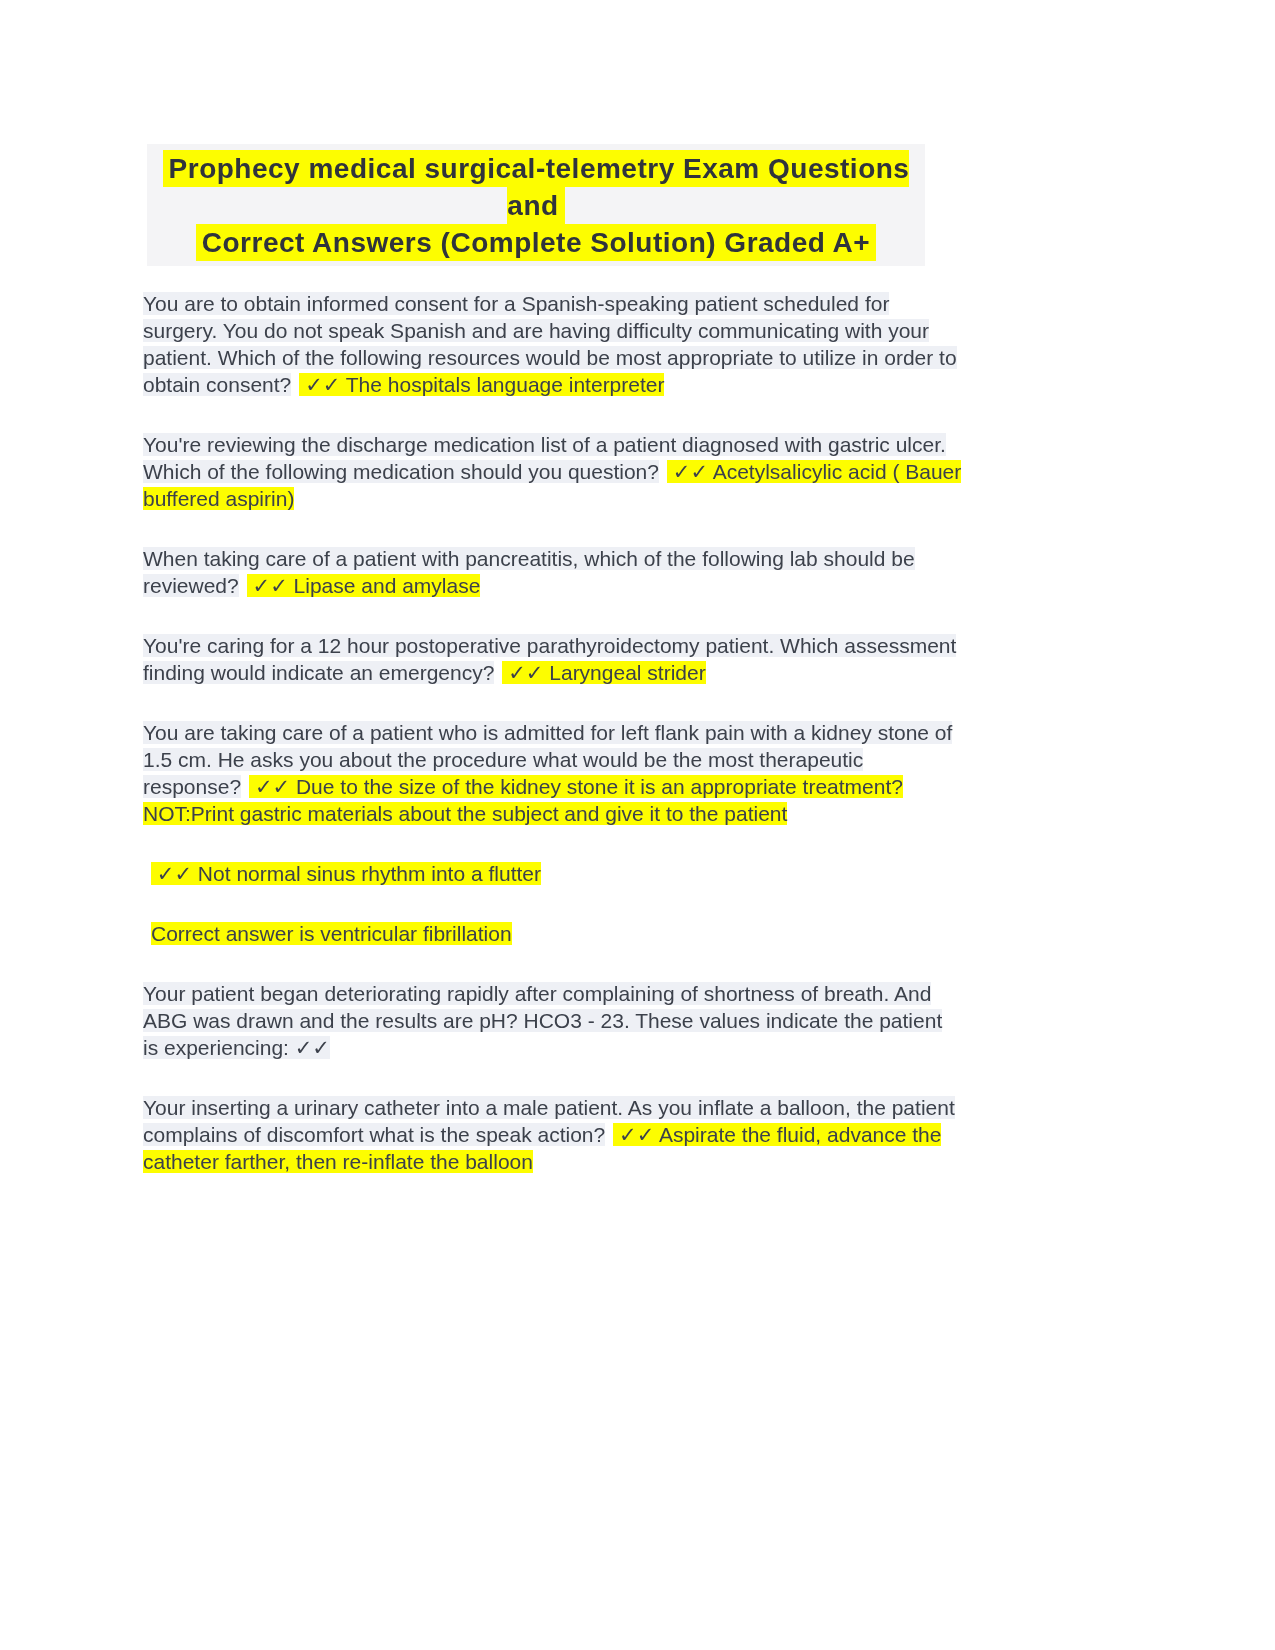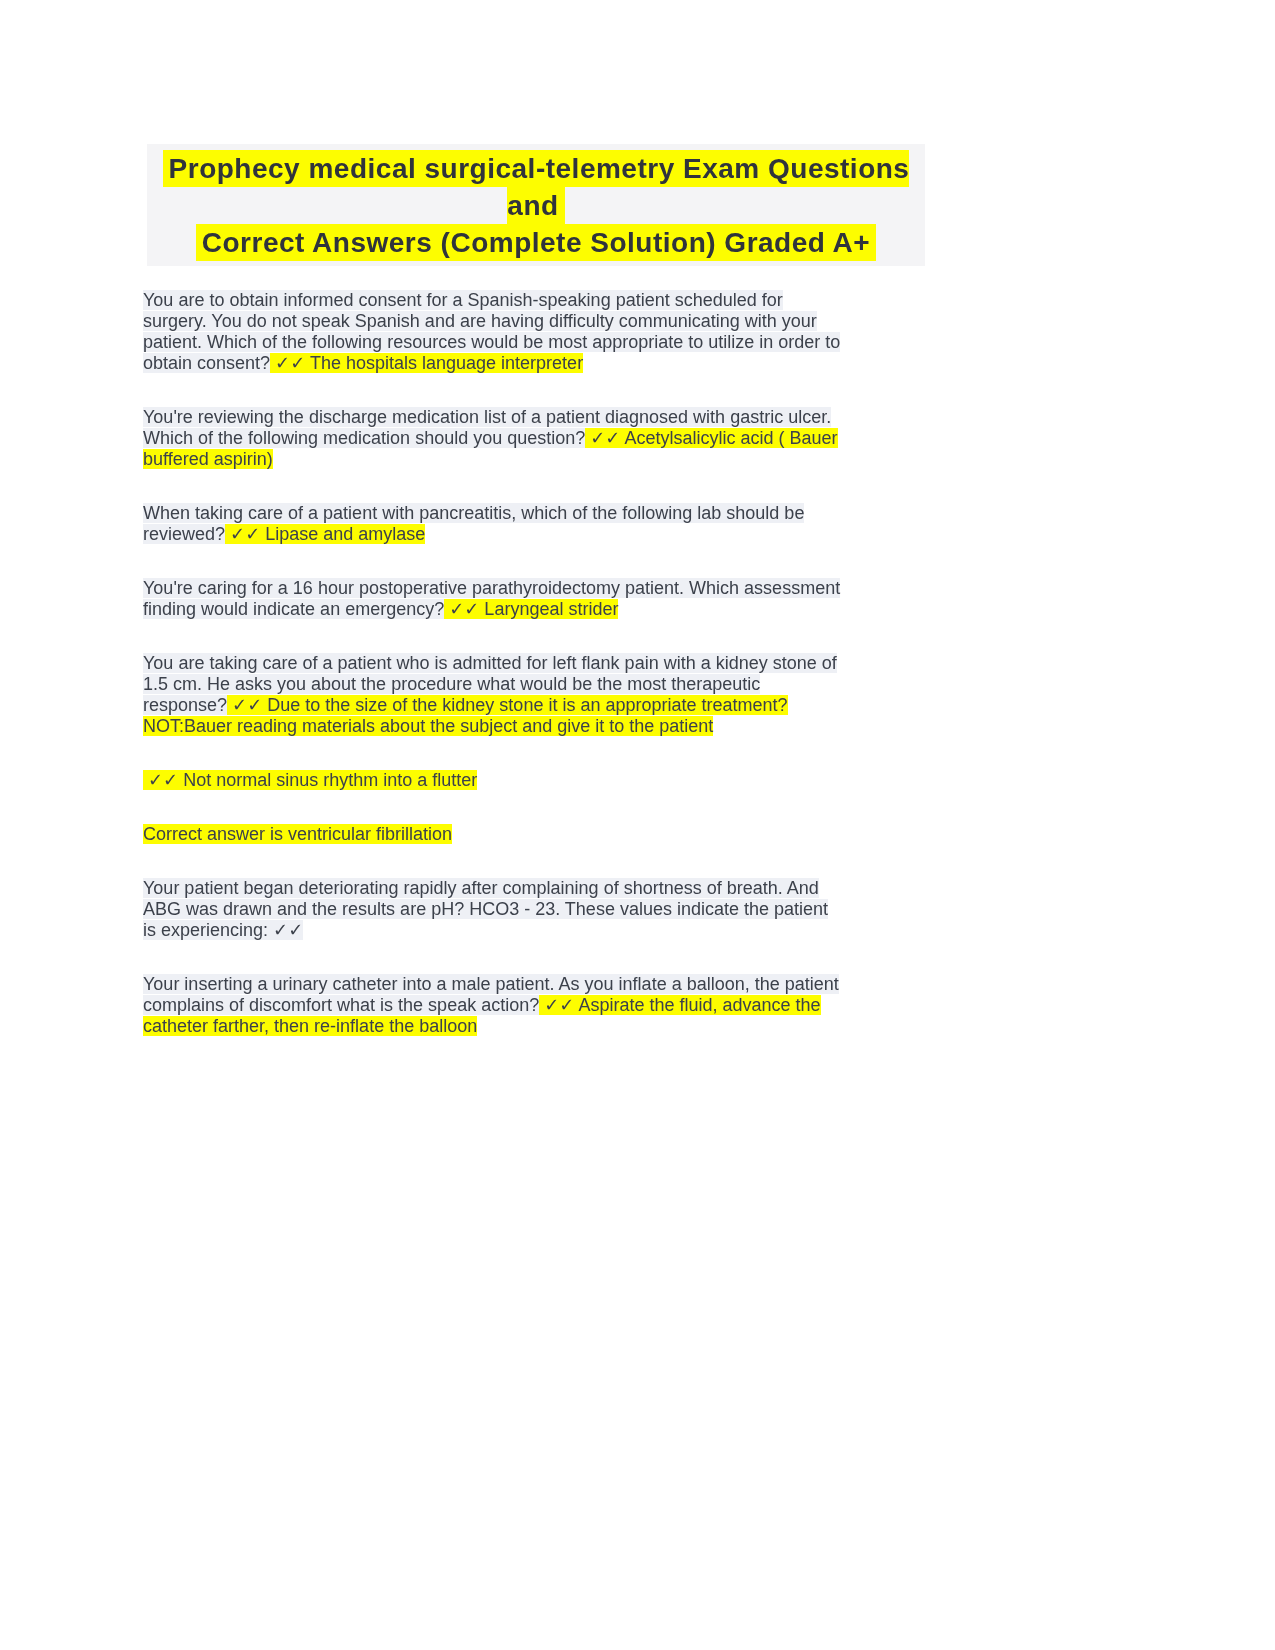--- a/index.html
+++ b/index.html
@@ -37,57 +37,58 @@
   .title-line mark {
     background: var(--highlight, #fdfd00);
     color: inherit;
     padding: 3px 6px;
   }
   .content {
     width: 990px;
   }
   .para {
     margin: 0 0 33px 0;
-    font-size: 18px;
-    line-height: 21px;
+    font-size: 21px;
+    line-height: 27px;
     color: var(--body-text, #3c414b);
     white-space: pre-wrap;
   }
   .qt {
     background: var(--question-bg, #eef0f5);
   }
   .hl {
     background: var(--highlight, #fdfd00);
     color: inherit;
+    margin-left: 8px;
   }
 </style>
 </head>
 <body>
 
 <div class="page">
   <div class="title-block">
     <div class="title-line"><mark>Prophecy medical surgical-telemetry Exam Questions and</mark></div>
     <div class="title-line"><mark>Correct Answers (Complete Solution) Graded A+</mark></div>
   </div>
   <div class="content">
       <p class="para"><span class="qt">You are to obtain informed consent for a Spanish-speaking patient scheduled for
 surgery. You do not speak Spanish and are having difficulty communicating with your
 patient. Which of the following resources would be most appropriate to utilize in order to
 obtain consent?</span><mark class="hl"> ✓✓ The hospitals language interpreter</mark></p>
       <p class="para"><span class="qt">You're reviewing the discharge medication list of a patient diagnosed with gastric ulcer.
 Which of the following medication should you question?</span><mark class="hl"> ✓✓ Acetylsalicylic acid ( Bauer
 buffered aspirin)</mark></p>
       <p class="para"><span class="qt">When taking care of a patient with pancreatitis, which of the following lab should be
 reviewed?</span><mark class="hl"> ✓✓ Lipase and amylase</mark></p>
-      <p class="para"><span class="qt">You're caring for a 16 hour postoperative parathyroidectomy patient. Which assessment
+      <p class="para"><span class="qt">You're caring for a 12 hour postoperative parathyroidectomy patient. Which assessment
 finding would indicate an emergency?</span><mark class="hl"> ✓✓ Laryngeal strider</mark></p>
       <p class="para"><span class="qt">You are taking care of a patient who is admitted for left flank pain with a kidney stone of
 1.5 cm. He asks you about the procedure what would be the most therapeutic
 response?</span><mark class="hl"> ✓✓ Due to the size of the kidney stone it is an appropriate treatment?
-NOT:Bauer reading materials about the subject and give it to the patient</mark></p>
+NOT:Print gastric materials about the subject and give it to the patient</mark></p>
       <p class="para"><mark class="hl"> ✓✓ Not normal sinus rhythm into a flutter</mark></p>
       <p class="para"><mark class="hl">Correct answer is ventricular fibrillation</mark></p>
       <p class="para"><span class="qt">Your patient began deteriorating rapidly after complaining of shortness of breath. And
 ABG was drawn and the results are pH? HCO3 - 23. These values indicate the patient
 is experiencing: ✓✓</span></p>
       <p class="para"><span class="qt">Your inserting a urinary catheter into a male patient. As you inflate a balloon, the patient
 complains of discomfort what is the speak action?</span><mark class="hl"> ✓✓ Aspirate the fluid, advance the
 catheter farther, then re-inflate the balloon</mark></p>
     </div>
 </div>

